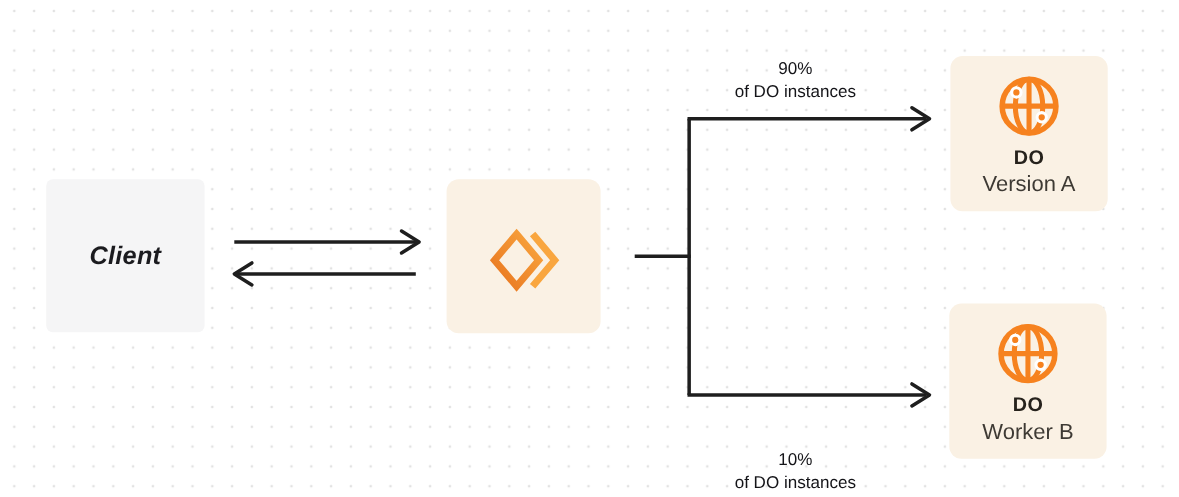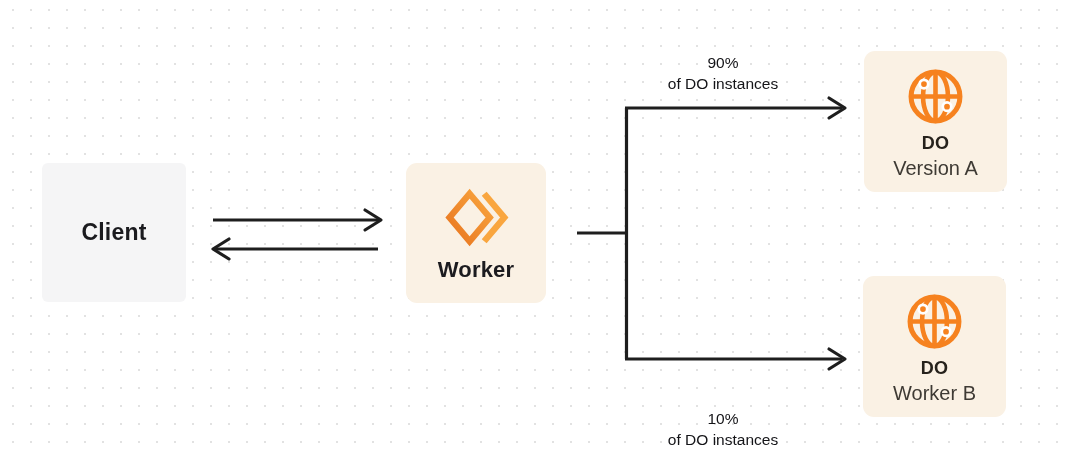--- a/index.html
+++ b/index.html
@@ -35,20 +35,21 @@
     left: 42px; top: 163px;
     width: 144px; height: 139px;
     background: #f5f5f6;
     border-radius: 6px;
   }
   .client-label {
     font-size: 23px;
     font-weight: 700;
     color: #1b1b1f;
     letter-spacing: 0.2px;
+    font-style: italic;
   }
   .worker-node {
     left: 406px; top: 163px;
     width: 140px; height: 140px;
     background: #faf1e4;
     border-radius: 11px;
     padding-top: 6px;
   }
   .worker-label {
     margin-top: 11px;
@@ -130,21 +131,20 @@
         <defs>
           <linearGradient id="wgrad" x1="0" y1="1" x2="1" y2="0">
             <stop offset="0" stop-color="#E8751F"></stop>
             <stop offset="1" stop-color="#F9A63F"></stop>
           </linearGradient>
         </defs>
         <polygon points="27,5 49,31 27,57 5,31" stroke="url(#wgrad)" stroke-width="7" stroke-linejoin="miter" fill="none"></polygon>
         <polyline points="43,5 65,31 43,57" stroke="#F9A63F" stroke-width="7" stroke-linejoin="miter" fill="none"></polyline>
       </svg>
     </span>
-    <span class="worker-label">Worker</span>
   </div>
 
   <div class="branch-label branch-label-top">
     <div>90%</div>
     <div>of DO instances</div>
   </div>
 
   <div class="branch-label branch-label-bottom">
     <div>10%</div>
     <div>of DO instances</div>

